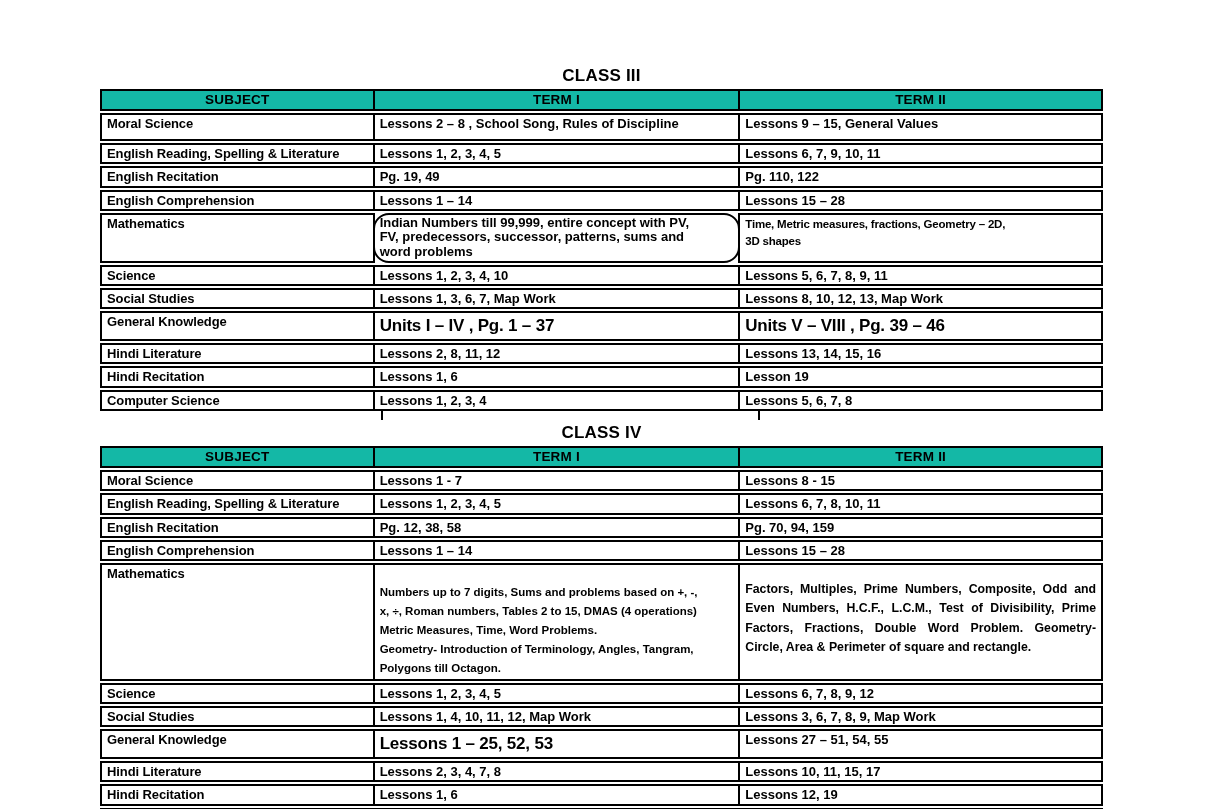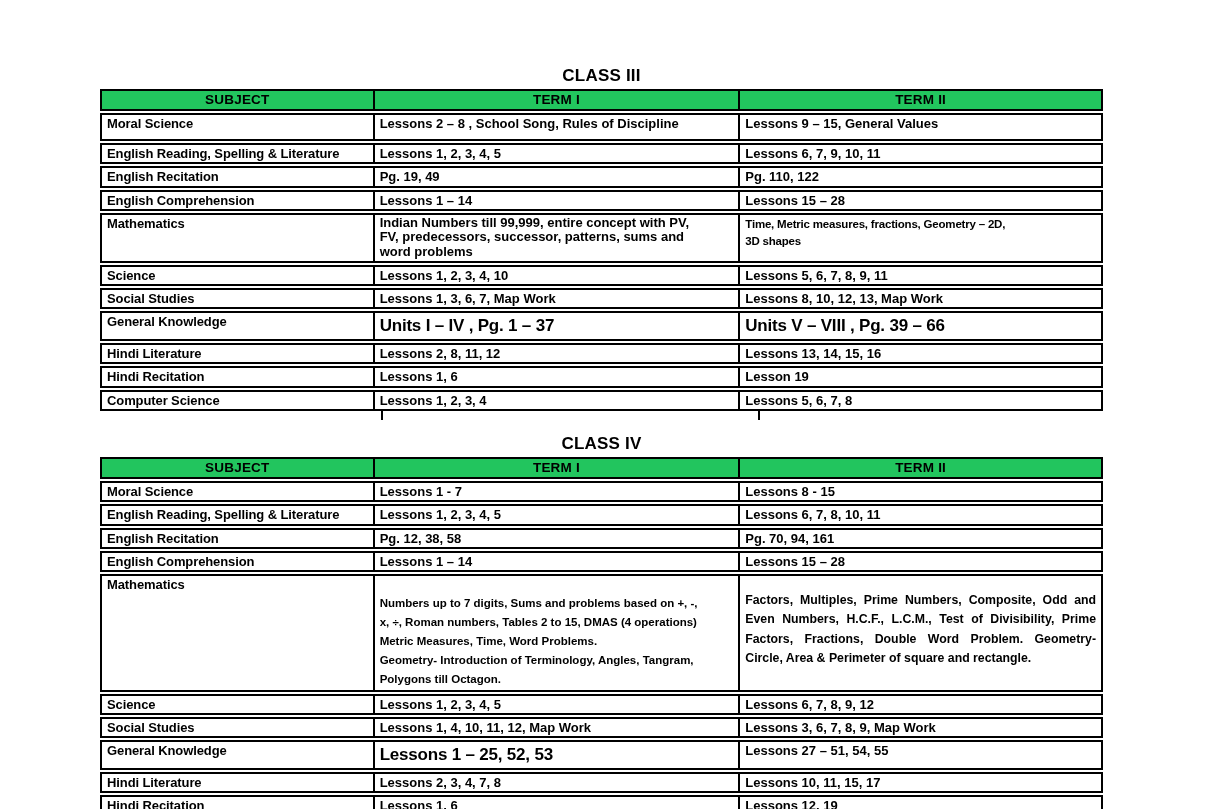--- a/index.html
+++ b/index.html
@@ -6,40 +6,40 @@
   body{
     width:1208px;height:809px;
     font-family:"Liberation Sans", sans-serif;
     font-weight:bold;color:#000;font-size:13px;
   }
   .doc{padding:66px 0 0 100px;}
   .ttl{
     width:1003px;text-align:center;font-size:17px;font-weight:bold;
     letter-spacing:.2px;margin:0 0 3px 0;
   }
-  .ttl2{margin-top:14px;}
+  .ttl2{margin-top:3px;}
   .tbl{width:1003px;}
   .row{display:flex;margin-top:2px;}
   .row.hdr{margin-top:0;}
   .cell{
     border:2px solid #000;box-sizing:border-box;background:#fff;
     padding:1px 5px;line-height:1.18;overflow:hidden;
   }
   .c1{width:283px;white-space:nowrap;letter-spacing:-0.1px;}
   .c2{width:379px;margin-left:-2px;}
   .c3{width:376px;margin-left:-2px;}
   .hdr .cell{
-    background:#22c55e;text-align:center;font-size:13.5px;
+    background:#14b8a6;text-align:center;font-size:13.5px;
     white-space:nowrap;letter-spacing:.2px;
   }
   .tall .cell{min-height:28px;}
   .mh18 .cell{min-height:21px;}
   .pre{white-space:pre-line;}
   .s11{font-size:17px;line-height:1.4;letter-spacing:-0.2px;}
-  .m3t1{line-height:1.12;}
+  .m3t1{line-height:1.12;border-radius:16px;}
   .m3t2{font-size:11.5px;line-height:1.5;letter-spacing:-0.2px;}
   .m4t1{font-size:11.5px;line-height:1.64;padding-top:18px;}
   .m4t2{font-size:12.3px;line-height:1.56;text-align:justify;padding-top:15px;}
   .stub{position:relative;height:9px;width:1003px;}
   .stub i{position:absolute;top:0;width:2px;height:9px;background:#000;}
   .stub .p1{left:281px;}
   .stub .p2{left:658px;}
 </style>
 </head>
 <body>
@@ -88,21 +88,21 @@
       <div class="cell c3">Lessons 5, 6, 7, 8, 9, 11</div>
     </div>
     <div class="row">
       <div class="cell c1">Social Studies</div>
       <div class="cell c2">Lessons 1, 3, 6, 7, Map Work</div>
       <div class="cell c3">Lessons 8, 10, 12, 13, Map Work</div>
     </div>
     <div class="row">
       <div class="cell c1">General Knowledge</div>
       <div class="cell c2 s11">Units I – IV , Pg. 1 – 37</div>
-      <div class="cell c3 s11">Units V – VIII , Pg. 39 – 66</div>
+      <div class="cell c3 s11">Units V – VIII , Pg. 39 – 46</div>
     </div>
     <div class="row">
       <div class="cell c1">Hindi Literature</div>
       <div class="cell c2">Lessons 2, 8, 11, 12</div>
       <div class="cell c3">Lessons 13, 14, 15, 16</div>
     </div>
     <div class="row">
       <div class="cell c1">Hindi Recitation</div>
       <div class="cell c2">Lessons 1, 6</div>
       <div class="cell c3">Lesson 19</div>
@@ -133,21 +133,21 @@
       <div class="cell c3">Lessons 8 - 15</div>
     </div>
     <div class="row mh18">
       <div class="cell c1">English Reading, Spelling &amp; Literature</div>
       <div class="cell c2">Lessons 1, 2, 3, 4, 5</div>
       <div class="cell c3">Lessons 6, 7, 8, 10, 11</div>
     </div>
     <div class="row">
       <div class="cell c1">English Recitation</div>
       <div class="cell c2">Pg. 12, 38, 58</div>
-      <div class="cell c3">Pg. 70, 94, 161</div>
+      <div class="cell c3">Pg. 70, 94, 159</div>
     </div>
     <div class="row mh18">
       <div class="cell c1">English Comprehension</div>
       <div class="cell c2">Lessons 1 – 14</div>
       <div class="cell c3">Lessons 15 – 28</div>
     </div>
     <div class="row">
       <div class="cell c1">Mathematics</div>
       <div class="cell c2 pre m4t1">Numbers up to 7 digits, Sums and problems based on +, -,
 x, ÷, Roman numbers, Tables 2 to 15, DMAS (4 operations)

